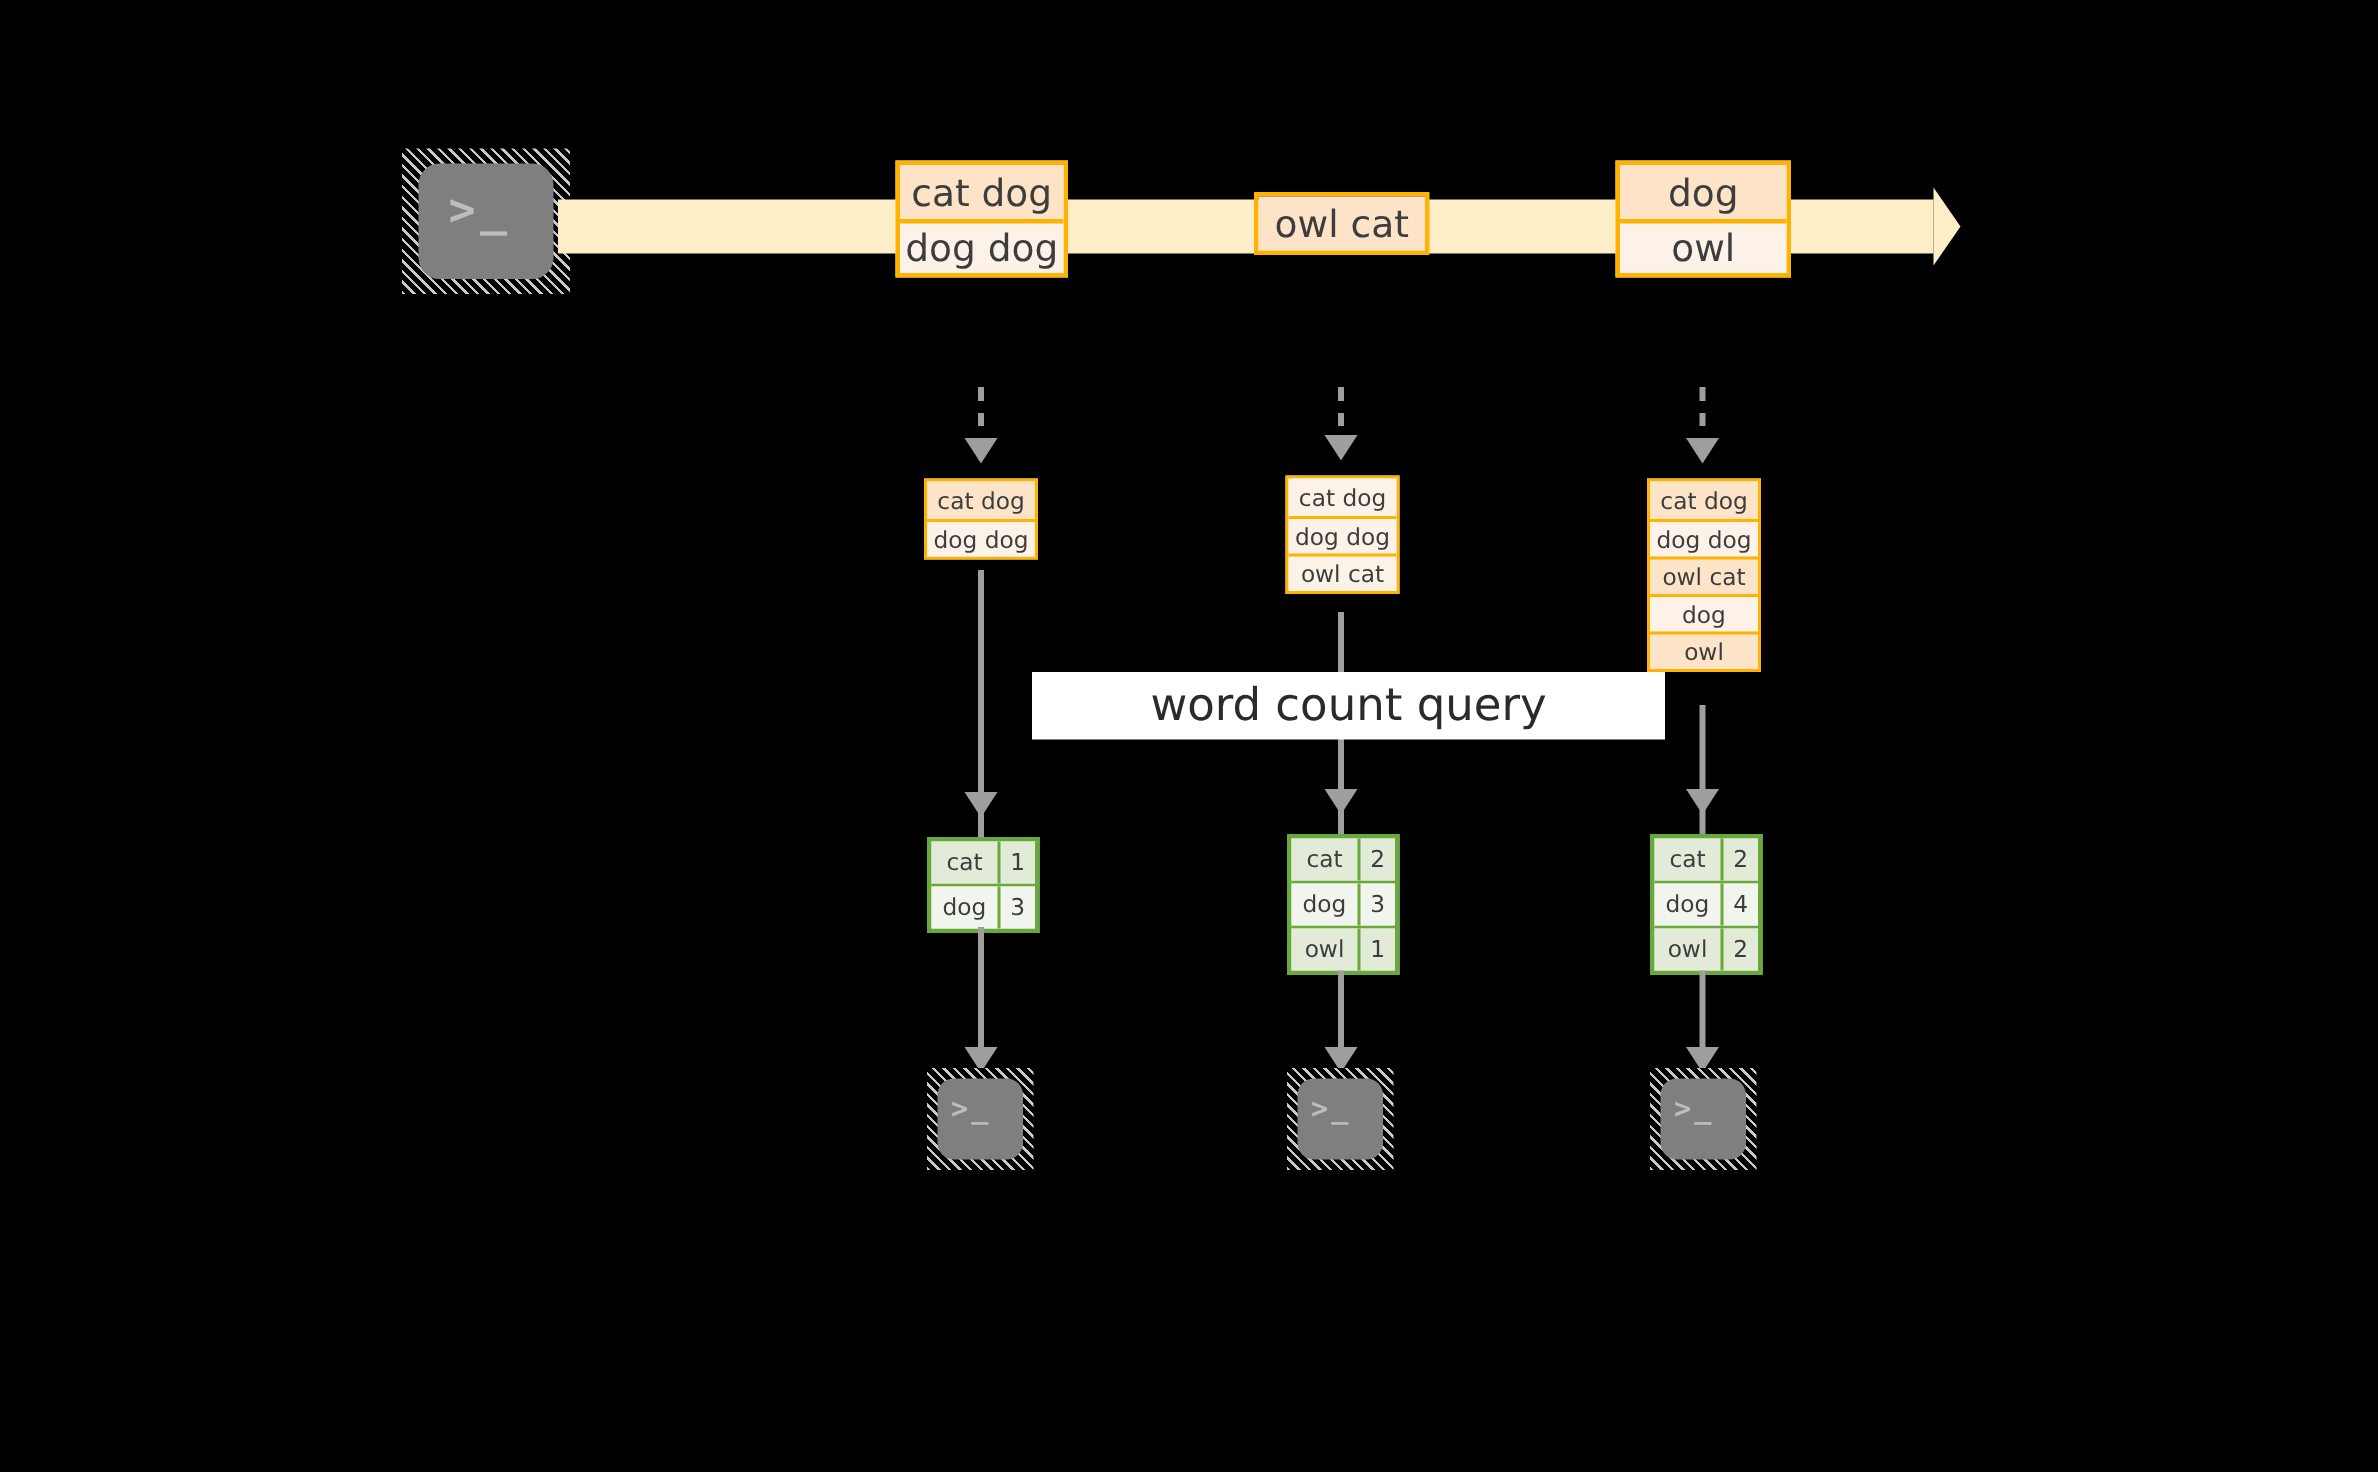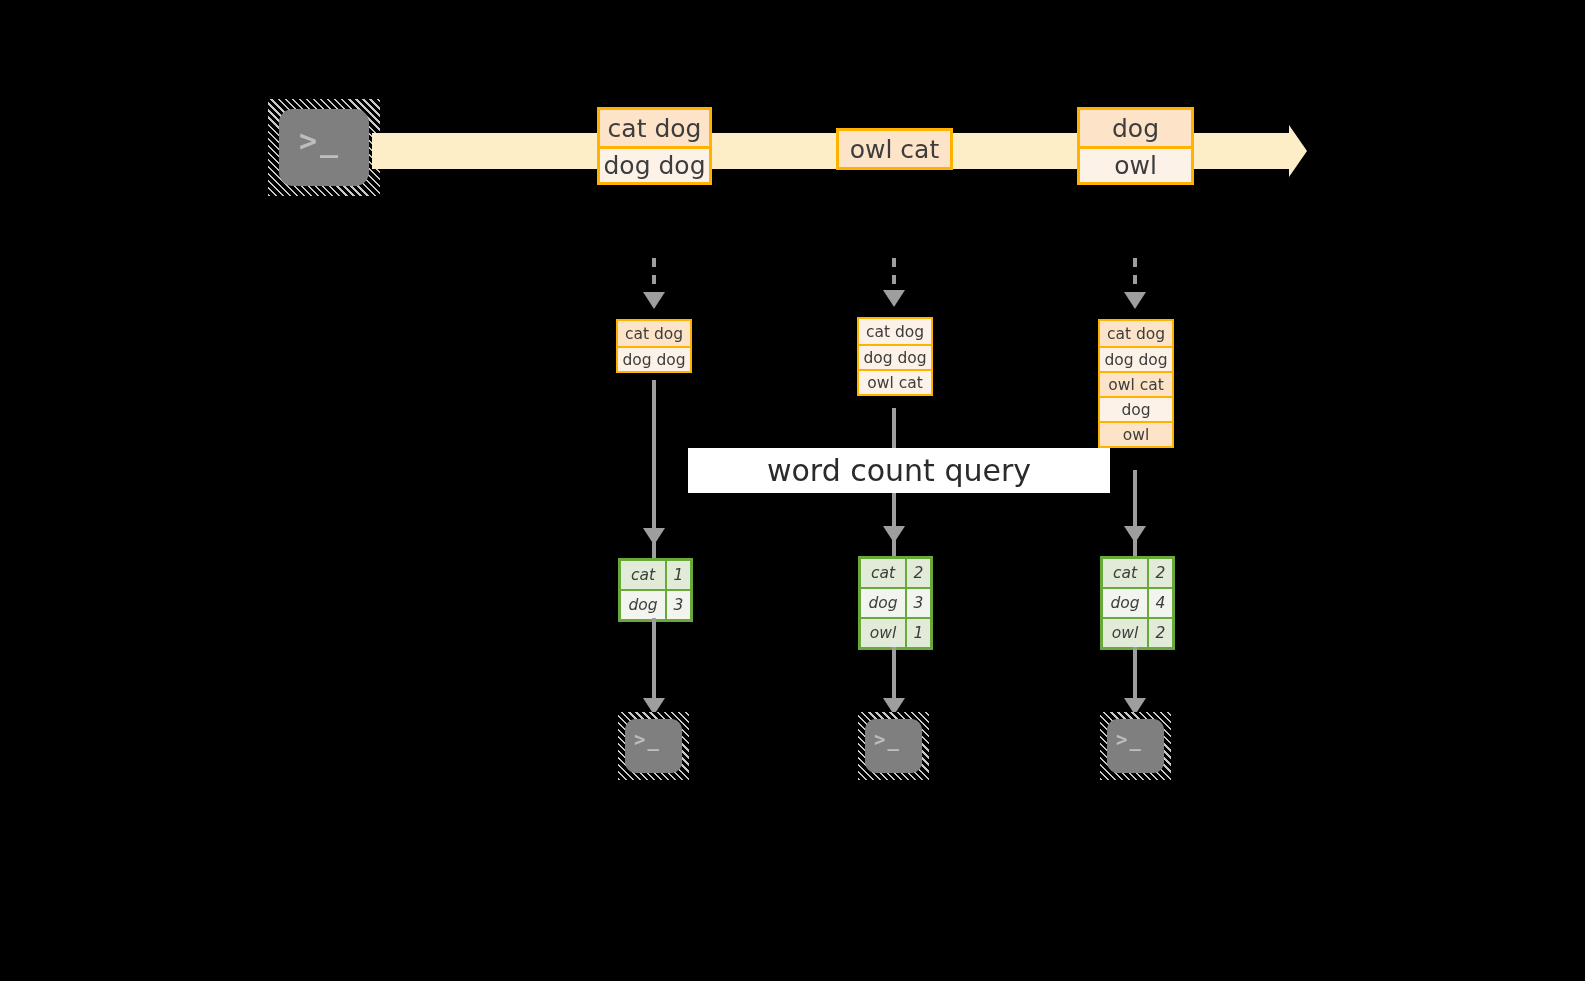--- a/index.html
+++ b/index.html
@@ -46,21 +46,21 @@
   .otable.big .ocell{height:36px;font-size:25px;}
   .otable.mini .ocell{height:25px;font-size:15.5px;border-top-width:2px;}
   .otable.mini{border-width:2.5px;}
 
   
   .gtable{position:absolute;border:3px solid #69a83b;box-sizing:border-box;
      background:#eef3e8;border-collapse:separate;}
   .grow{display:flex;}
   .grow + .grow{border-top:2.5px solid #69a83b;}
   .gc{box-sizing:border-box;display:flex;align-items:center;justify-content:center;
-      height:28px;font-size:15.5px;color:#3d3d3d;font-style:italic;}
+      height:28px;font-size:15.5px;color:#3d3d3d;}
   .gc.word{width:44px;}
   .gc.cnt{width:25px;border-left:2.5px solid #69a83b;}
   .grow.shade .gc{background:#e2ebd8;}
   .grow.plain .gc{background:#f1f5ed;}
 
   
   .vline{position:absolute;width:4px;background:#9e9e9e;}
   .vdash{position:absolute;width:4px;
     background-image:repeating-linear-gradient(to bottom,#9e9e9e 0 9px,rgba(0,0,0,0) 9px 17px);}
   .vhead{position:absolute;width:0;height:0;

